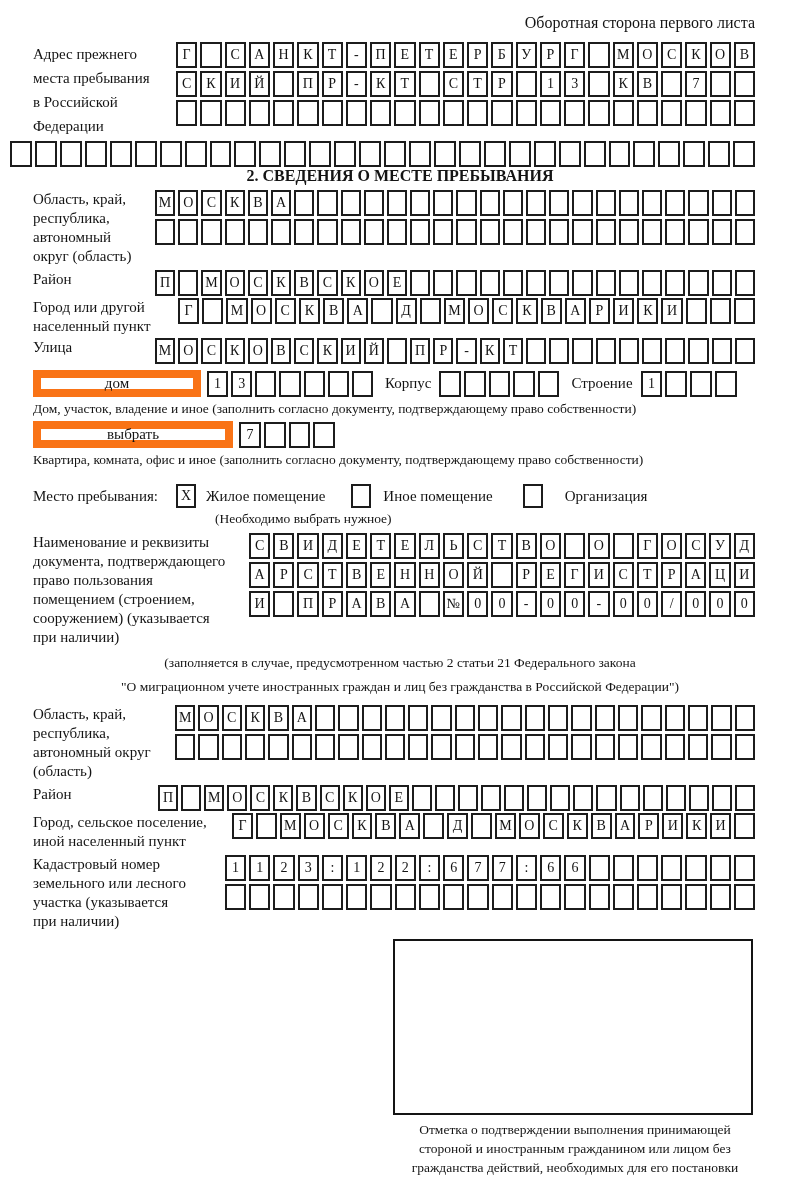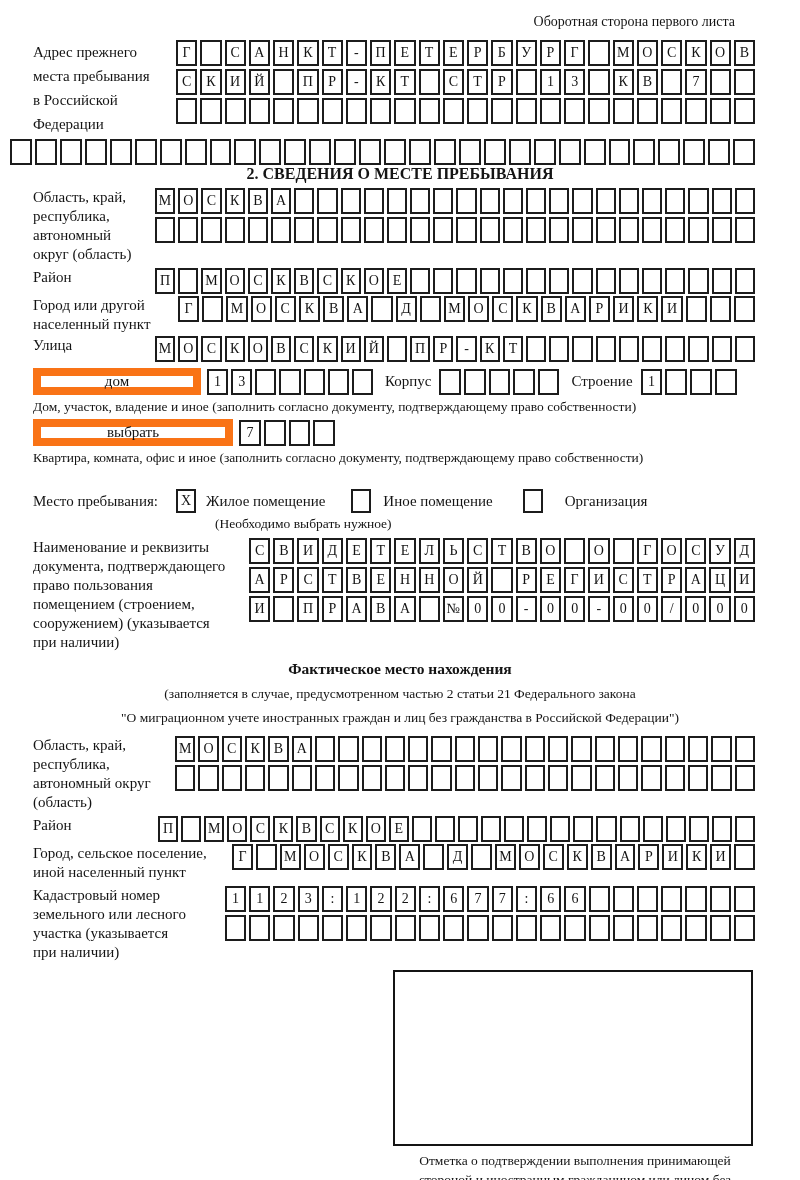--- a/index.html
+++ b/index.html
@@ -1,35 +1,35 @@
 <!DOCTYPE html>
 <html><head>
 <meta charset="utf-8">
 <style>
   html,body{margin:0;padding:0;background:#fff;}
   .page{position:relative;width:800px;height:1180px;background:#ffffff;color:#141414;
         font-family:"Liberation Serif","DejaVu Serif",serif;overflow:hidden;}
-  .header-note{padding:14px 65px 0 0;text-align:right;font-size:14px;}
+  .header-note{padding:14px 45px 0 0;text-align:right;font-size:16px;}
   .group{display:flex;align-items:flex-start;margin-left:33px;}
   .label{font-size:15px;line-height:19px;white-space:pre-line;flex:none;}
   .lh24{line-height:24px;}
   .rows{display:flex;flex-direction:column;gap:3px;}
   .cells{display:flex;gap:3px;flex:none;}
   .cell{flex:1 1 0;min-width:0;height:26px;border:2px solid #1c1c1c;box-sizing:border-box;
         display:flex;align-items:center;justify-content:center;font-size:14px;background:#fff;}
   .caption{font-size:13.5px;line-height:17px;}
   .center{text-align:center;}
   .h2{text-align:center;font-weight:700;font-size:16px;}
   .h3{margin-top:8px;text-align:center;font-weight:700;font-size:15.5px;}
   .fnote{margin-top:4px;text-align:center;font-size:13.5px;line-height:24px;white-space:pre-line;}
   .namedbox{border:8px solid #f97316;height:27px;box-sizing:border-box;flex:none;
             display:flex;align-items:center;justify-content:center;font-size:15px;text-align:right;}
   .inline-lbl{font-size:15px;margin:0 8px 0 12px;flex:none;}
   .house-row{display:flex;align-items:center;margin:6px 0 0 33px;}
-  .stay-row{display:flex;align-items:center;margin:23px 0 0 33px;font-size:15px;}
+  .stay-row{display:flex;align-items:center;margin:16px 0 0 33px;font-size:15px;}
   .checkbox{width:20px;height:24px;border:2px solid #1c1c1c;box-sizing:border-box;flex:none;
             display:inline-flex;align-items:center;justify-content:center;font-size:14px;}
   .stamp-box{margin:8px 0 0 393px;width:360px;height:176px;border:2px solid #141414;box-sizing:border-box;}
   .stamp-caption{margin:5px 0 0 365px;width:420px;text-align:center;font-size:13.5px;
                  line-height:19px;white-space:pre-line;}
   
   .lw143{width:143px}.lw122{width:122px}.lw145{width:145px}.lw216{width:216px}
   .lw142{width:142px}.lw125{width:125px}.lw199{width:199px}.lw192{width:192px}
   
   .w579{width:579px}.w745{width:745px}.w600{width:600px}.w577{width:577px}
@@ -452,21 +452,20 @@
           <span class="cell">0</span>
           <span class="cell">0</span>
           <span class="cell">/</span>
           <span class="cell">0</span>
           <span class="cell">0</span>
           <span class="cell">0</span>
         </div>
     </div>
   </div>
 
-  <div class="h3">Фактическое место нахождения</div>
   <div class="fnote">(заполняется в случае, предусмотренном частью 2 статьи 21 Федерального закона
 "О миграционном учете иностранных граждан и лиц без гражданства в Российской Федерации")</div>
 
   <div class="group mt6">
     <div class="label lw142">Область, край,
 республика,
 автономный округ
 (область)</div>
     <div class="rows">
       <div class="cells w580">

